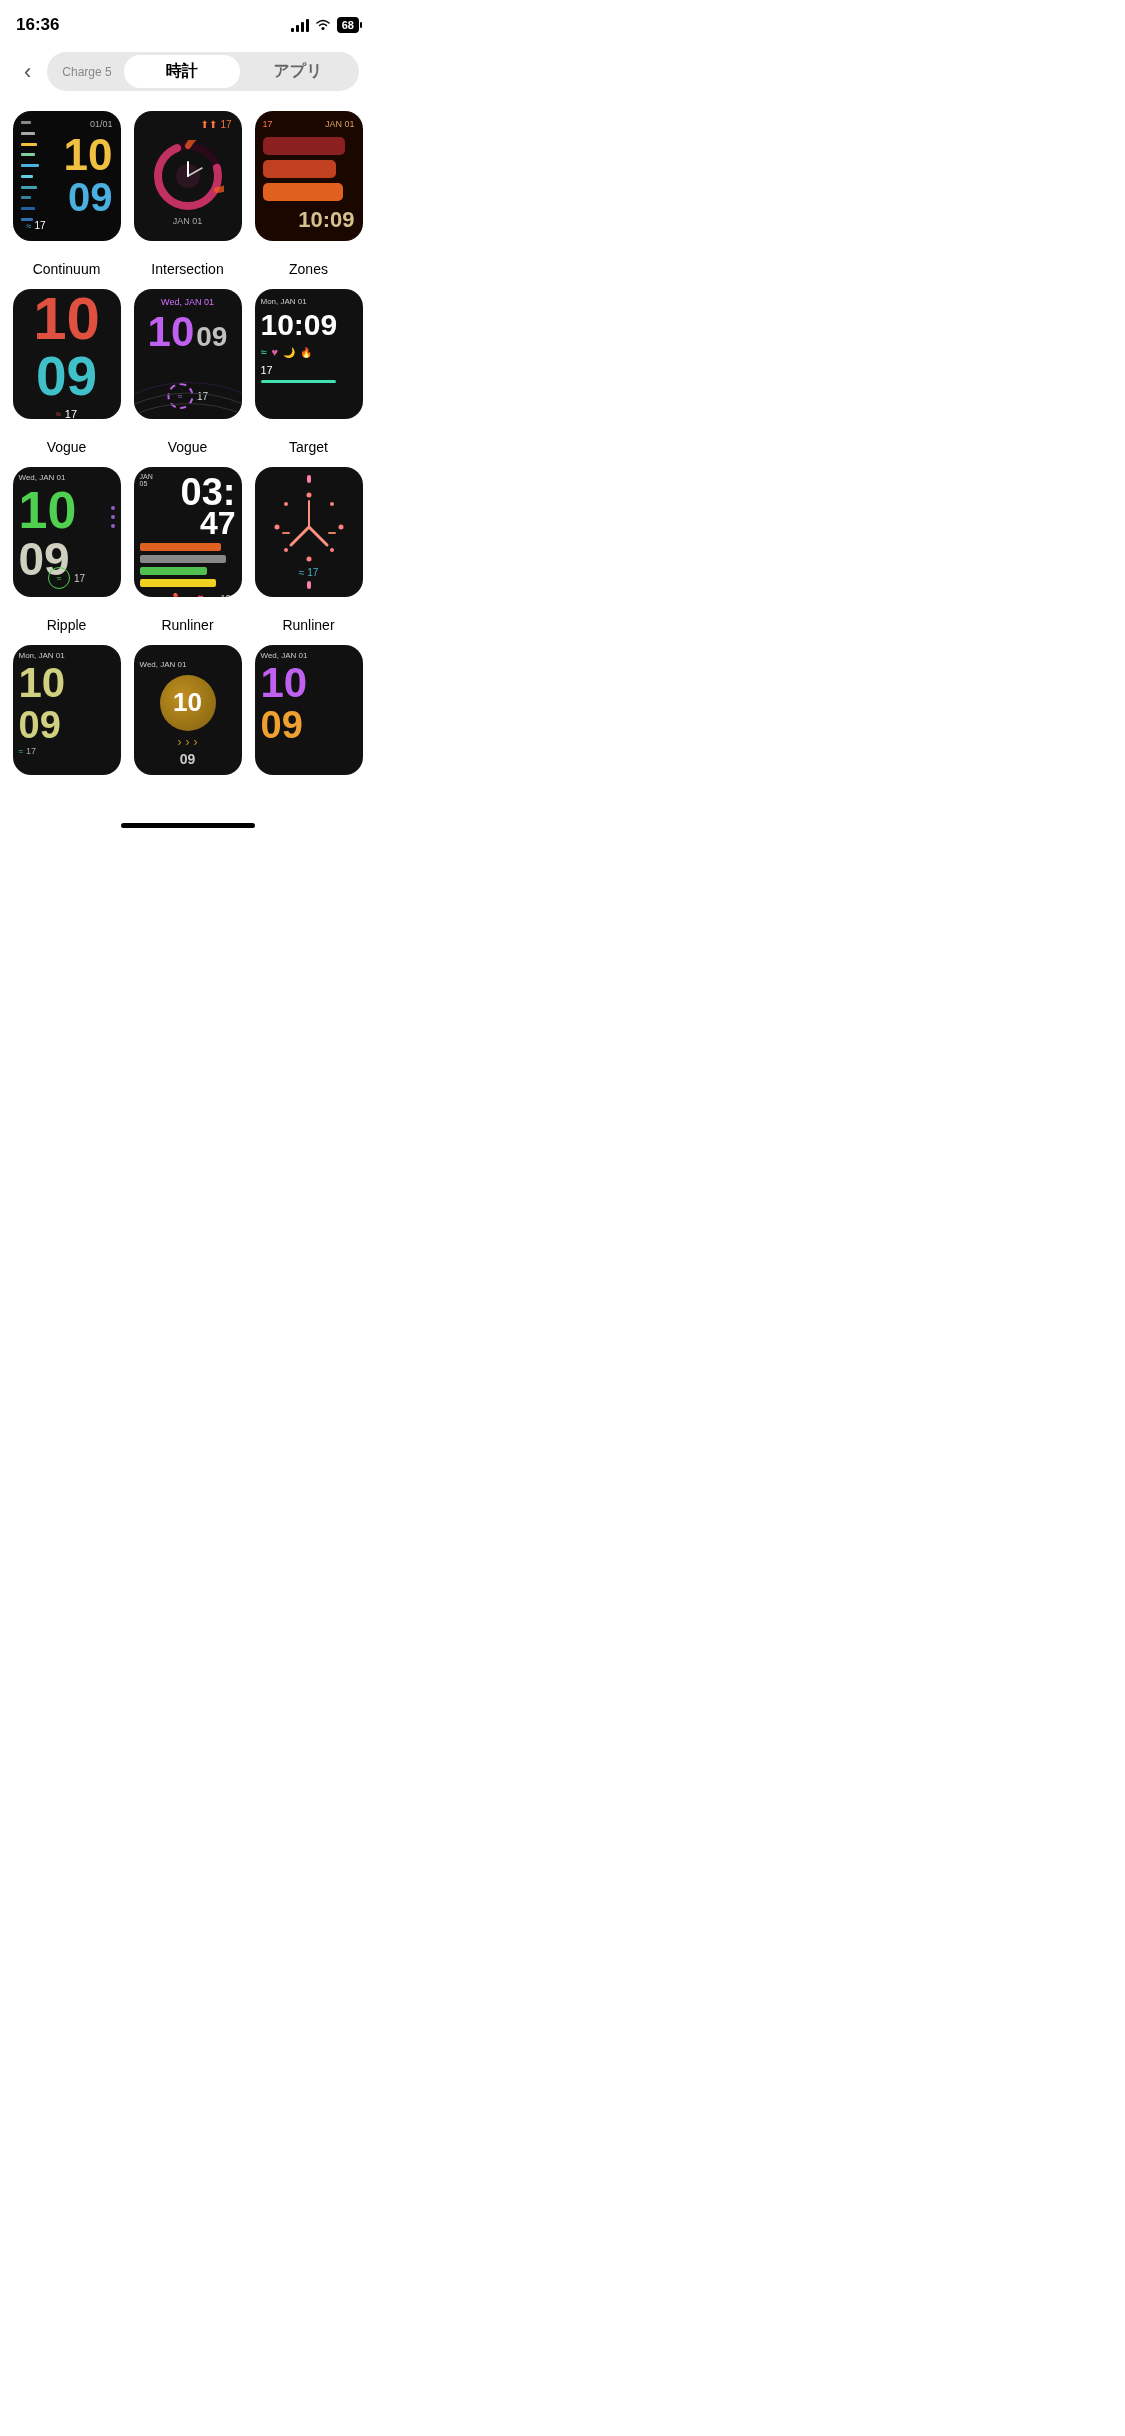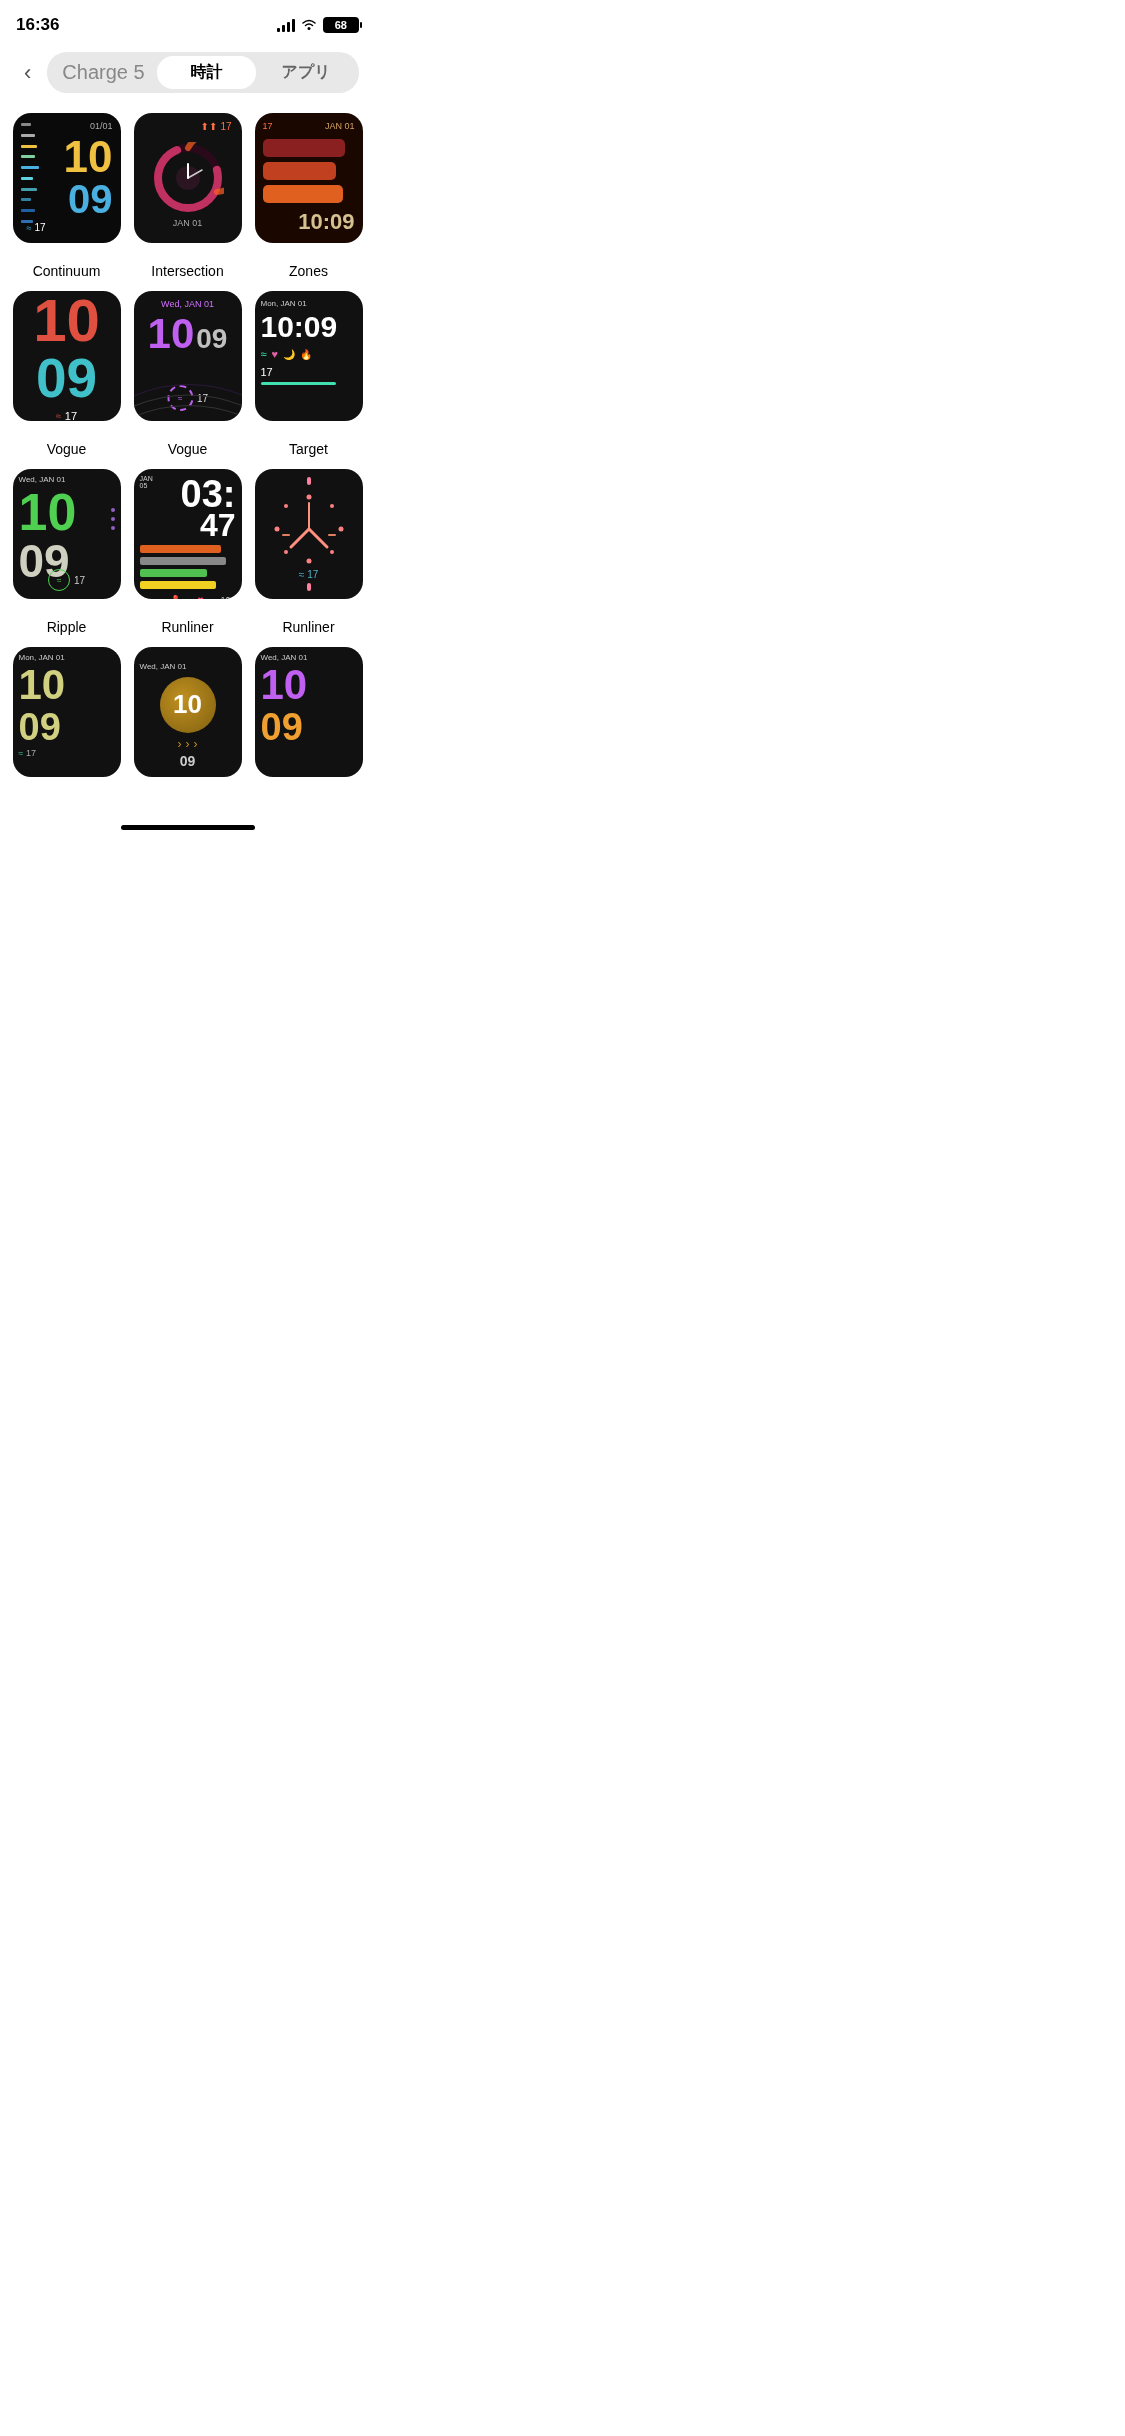--- a/index.html
+++ b/index.html
@@ -45,21 +45,21 @@
       font-size: 14px;
       color: #000;
     }
     .battery-box {
       display: flex;
       align-items: center;
       background: #000;
       color: #fff;
       font-size: 11px;
       font-weight: 600;
-      padding: 2px 12px;
+      padding: 2px 5px;
       border-radius: 4px;
       position: relative;
     }
     .battery-box::after {
       content: '';
       position: absolute;
       right: -3px;
       top: 50%;
       transform: translateY(-50%);
       width: 2px;
@@ -84,21 +84,21 @@
     .segment-control {
       flex: 1;
       display: flex;
       background: #e8e8e8;
       border-radius: 20px;
       padding: 3px;
       align-items: center;
     }
     .segment-label {
       color: #888;
-      font-size: 20px;
+      font-size: 12px;
       padding: 6px 12px;
       font-weight: 500;
     }
     .segment-btn {
       flex: 1;
       text-align: center;
       padding: 6px 0;
       border-radius: 16px;
       font-size: 16px;
       font-weight: 600;

